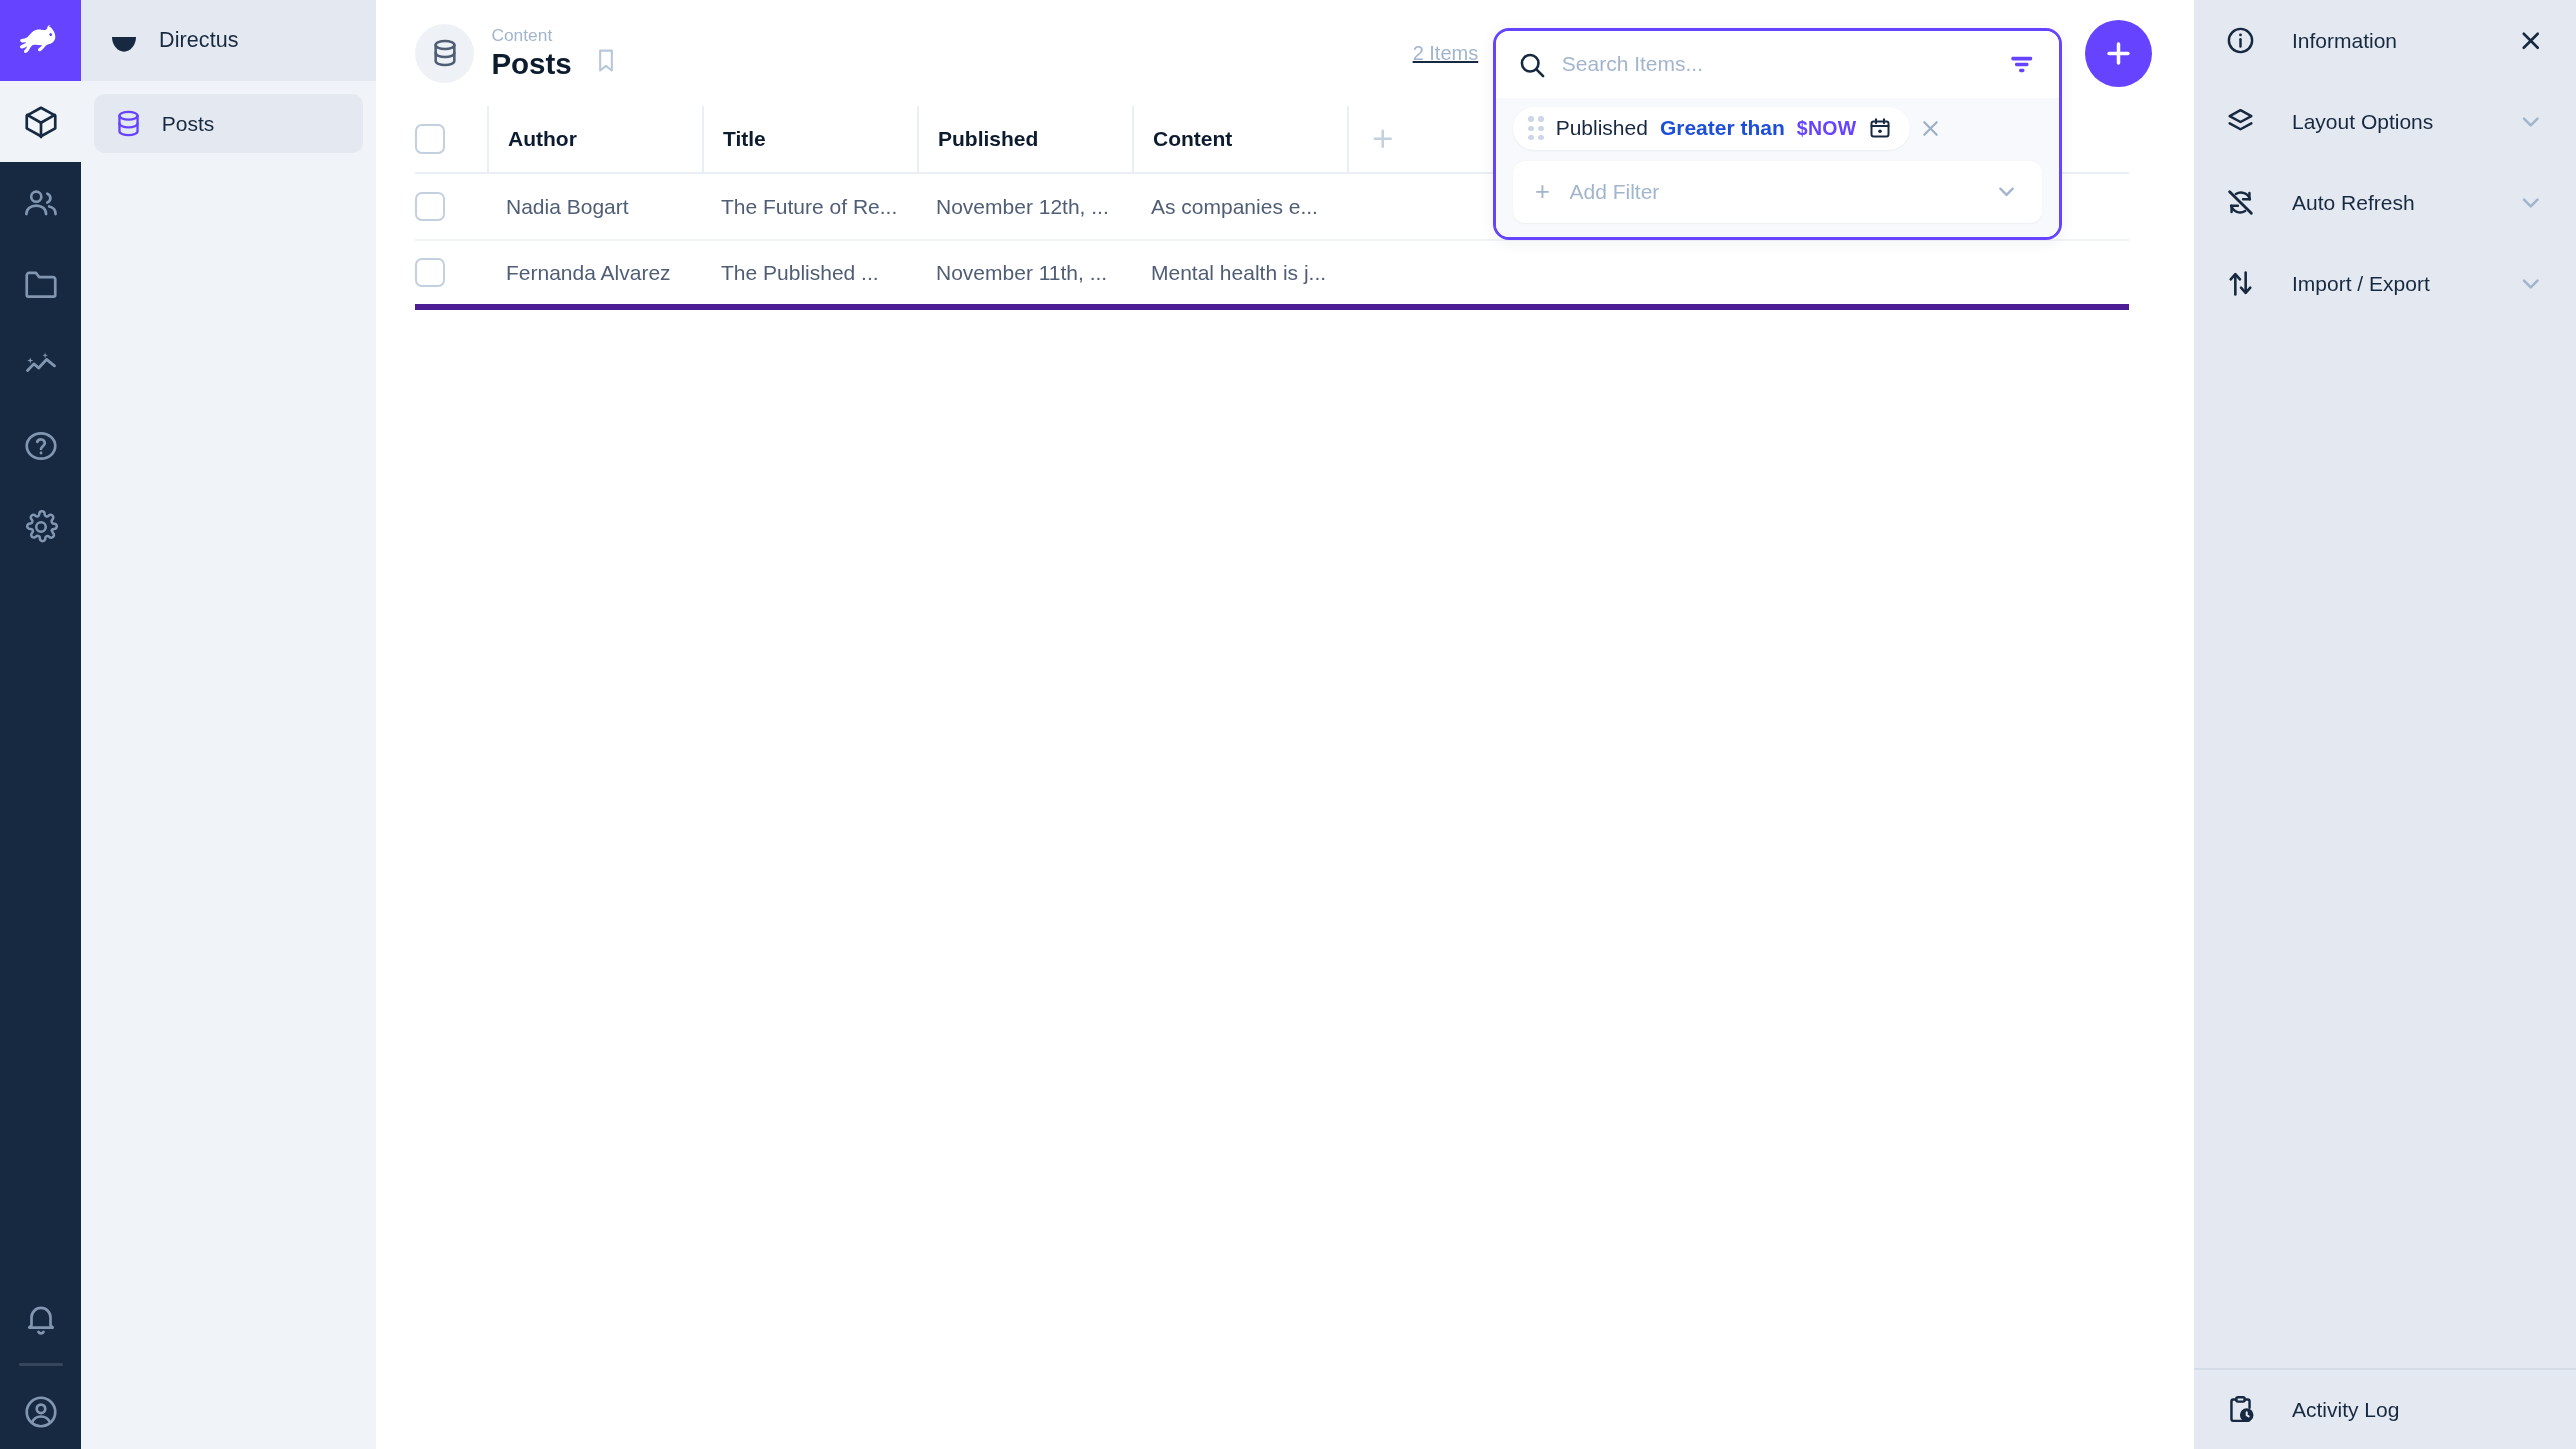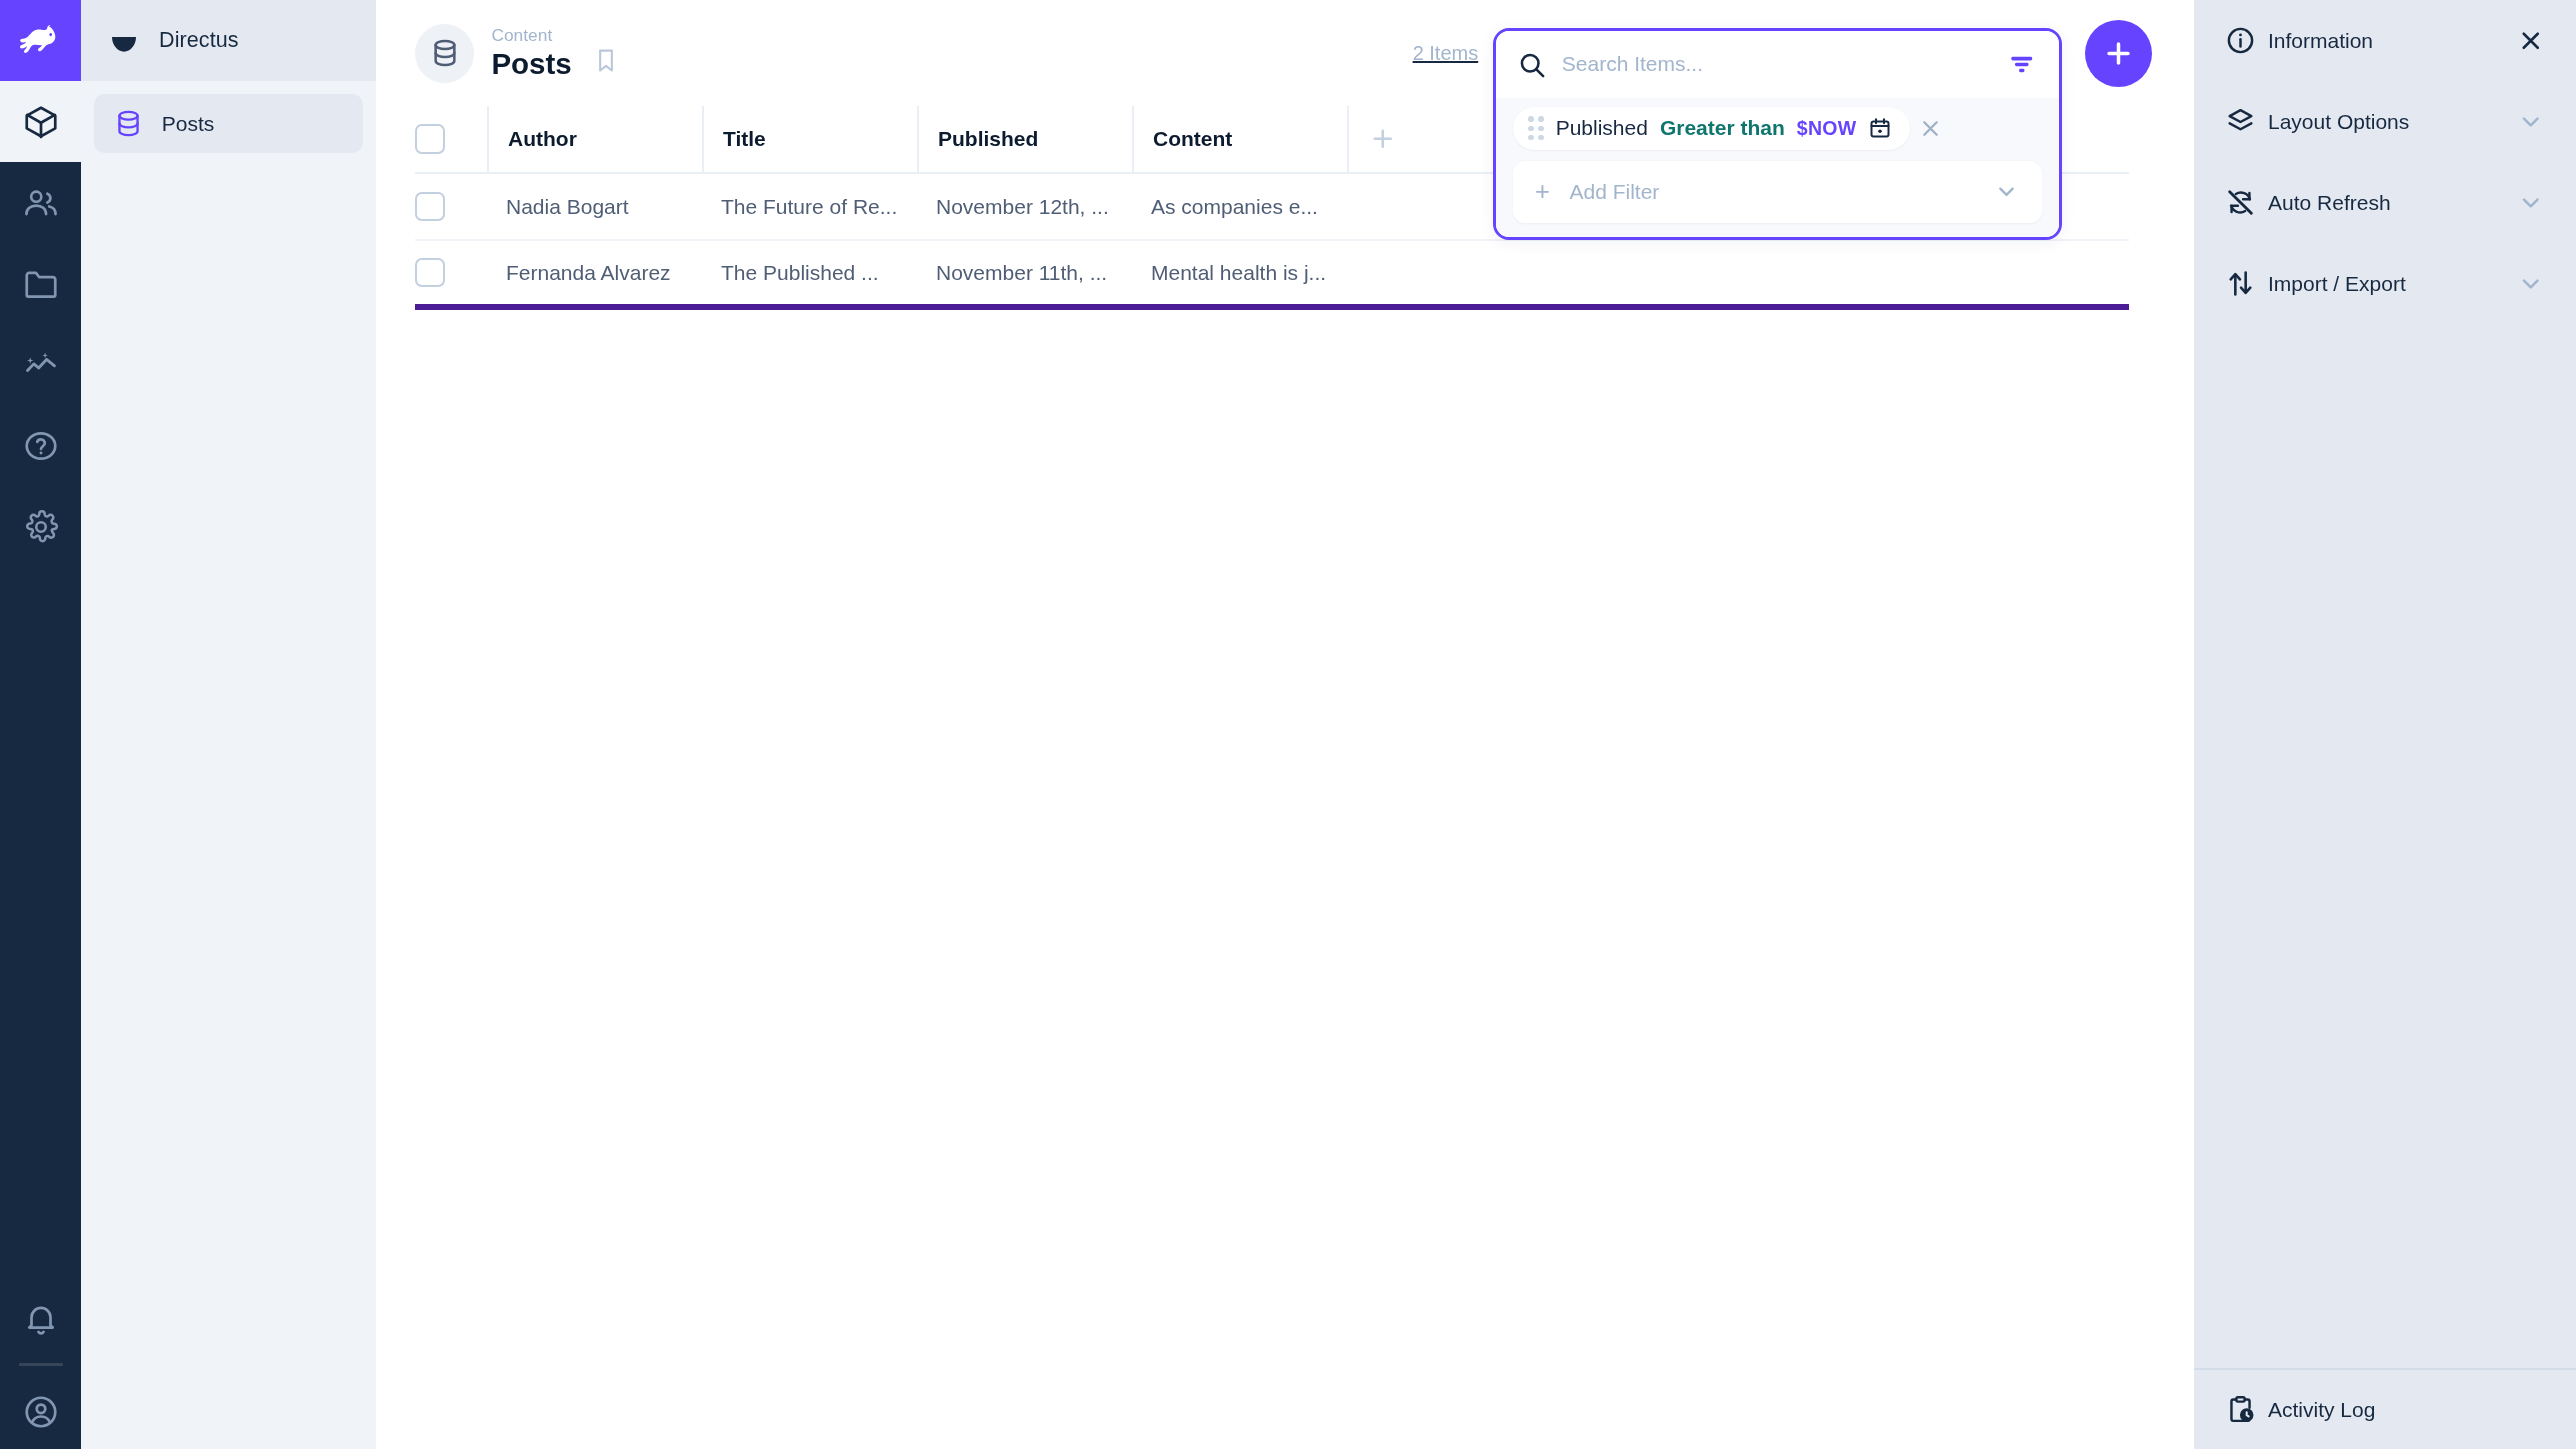--- a/index.html
+++ b/index.html
@@ -110,21 +110,21 @@
   .filter-chip-row { display:flex; align-items:center; gap:6.7px; margin-bottom:10.7px; }
   .filter-chip {
     display:flex; align-items:center; gap:12px;
     background:#ffffff; border-radius:670px;
     padding:9.4px 17.4px 9.4px 14.8px;
     box-shadow:0 0.7px 2px rgba(23,41,64,.07);
   }
   .drag-dots { display:grid; grid-template-columns:repeat(2,5.4px); gap:4px 4.7px; }
   .drag-dots i { width:5.4px; height:5.4px; border-radius:50%; background:#cdd8e6; display:block; }
   .chip-field { font-size:21px; color:#172940; }
-  .chip-op { font-size:21px; font-weight:bold; color:#0f766e; }
+  .chip-op { font-size:21px; font-weight:bold; color:#1d4ed8; }
   .chip-val { font-size:19.5px; font-weight:bold; color:#6644ff; letter-spacing:0.3px; }
   .chip-cal svg { width:24px; height:24px; display:block; }
   .chip-remove svg { width:27px; height:27px; display:block; }
 
   .add-filter {
     height:62px; background:#ffffff; border-radius:12px;
     display:flex; align-items:center; padding:0 21.5px;
     box-shadow:0 0.7px 2px rgba(23,41,64,.05);
   }
   .add-filter .plus { font-size:25.5px; color:#a2b5cd; line-height:1; margin-right:10.7px; }
@@ -170,21 +170,21 @@
   .add-col { display:flex; align-items:center; justify-content:flex-start; }
   .add-col svg { width:29.5px; height:29.5px; display:block; }
 
   
   .right-sidebar {
     width:382px; flex:0 0 382px; height:1449px;
     background:#e4e9f1;
     display:flex; flex-direction:column;
   }
   .rs-item {
-    display:flex; align-items:center; gap:12px;
+    display:flex; align-items:center; gap:36px;
     height:81px; padding:0 31px;
   }
   .rs-item .ico svg { width:31px; height:31px; display:block; }
   .rs-label { font-size:21px; color:#172940; }
   .rs-action { margin-left:auto; }
   .rs-action svg { width:29.5px; height:29.5px; display:block; }
   .rs-spacer { flex:1 1 auto; }
   .rs-footer { border-top:2px solid #d4dce8; }
 </style>
 </head>

